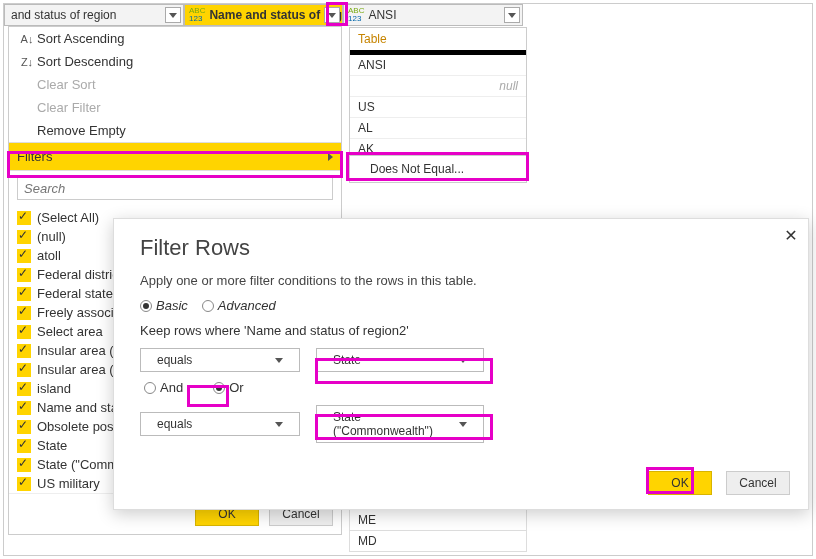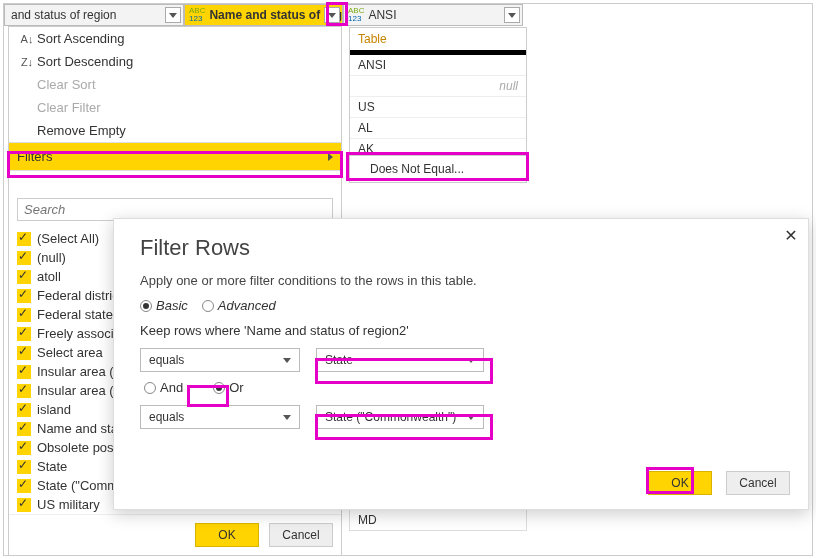--- a/index.html
+++ b/index.html
@@ -17,21 +17,21 @@
   .colh.sel { background:#ffd400; }
   .hi-pink { position:absolute; border:3px solid #e600c7; pointer-events:none; }
   
   
   .menu1 { position:absolute; left:8px; top:26px; width:334px; background:#fff; border:1px solid #ccc; }
   .menu1 .sorticons{width:20px;display:inline-block;text-align:center;color:#555;font-size:11px;}
   .menu1 .item{padding:4px 8px; display:flex;align-items:center;}
   .menu1 .item.disabled{color:#aaa;}
   .menu1 .item.filters{background:#ffd400;border-top:1px solid #ddd;border-bottom:1px solid #ddd;padding:6px 8px;justify-content:space-between;}
   .menu1 .searchrow{padding:6px 8px;}
-  .menu1 .searchrow input{width:100%;padding:3px 6px;border:1px solid #ccc;font-style:italic;color:#888;font-size:13px;margin-top:21px;}
+  .menu1 .searchrow input{width:100%;padding:3px 6px;border:1px solid #ccc;font-style:italic;color:#888;font-size:13px;}
   .menu1 .cklist{max-height:296px;overflow:hidden;padding:2px 8px 0 8px;}
   .ckitem{display:flex;align-items:center;padding:2px 0;white-space:nowrap;}
   .ckitem .ck{width:14px;height:14px;background:#ffd400;margin-right:6px;position:relative;}
   .ckitem .ck:after{content:"✓";position:absolute;left:1px;top:-2px;font-size:12px;color:#333;}
   .menu1 .btns{display:flex;justify-content:flex-end;padding:8px;border-top:1px solid #eee;gap:10px;}
   .btn{min-width:64px;padding:4px 12px;background:#eee;border:1px solid #ccc;text-align:center;font-size:12px;}
   .btn.primary{background:#ffd400;border-color:#d8b400;}
   
   
   .submenu{position:absolute;left:349px;top:155px;width:178px;background:#fff;border:1px solid #ccc;}
@@ -51,21 +51,21 @@
   .dialog .close{position:absolute;right:6px;top:6px;width:22px;height:22px;text-align:center;line-height:22px;font-size:16px;}
   .dialog .inner{padding:14px 26px;}
   .dialog h1{font-size:22px;font-weight:400;color:#444;margin:2px 0 12px 0;}
   .dialog .desc{font-size:13px;color:#444;margin-bottom:10px;}
   .radiorow{display:flex;align-items:center;gap:14px;margin-bottom:10px;font-size:13px;font-style:italic;}
   .radio{display:flex;align-items:center;gap:4px;}
   .radio .dot{width:12px;height:12px;border-radius:50%;border:1px solid #888;position:relative;}
   .radio.sel .dot:after{content:"";position:absolute;inset:2px;border-radius:50%;background:#333;}
   .keep{font-size:13px;margin-bottom:10px;}
   .condrow{display:flex;align-items:center;gap:16px;margin-bottom:8px;}
-  .selbox{border:1px solid #bbb;padding:4px 8px;min-width:160px;font-size:12px;display:flex;justify-content:space-between;align-items:center;}
+  .selbox{border:1px solid #bbb;padding:4px 16px;min-width:160px;font-size:12px;display:flex;justify-content:space-between;align-items:center;}
   .selbox .arr{font-size:9px;color:#666;}
   .andor{display:flex;align-items:flex-start;gap:30px;margin:6px 0 10px 4px;font-size:13px;}
   .dialog .dbtns{position:absolute;right:18px;bottom:14px;display:flex;gap:14px;}
   
   .triangle{width:0;height:0;border-top:4px solid transparent;border-bottom:4px solid transparent;border-left:5px solid #555;display:inline-block;}
   .dropTri{width:0;height:0;border-left:4px solid transparent;border-right:4px solid transparent;border-top:5px solid #555;}
 </style>
 </head>
 <body>
 <div class="border"></div>
@@ -208,20 +208,21 @@
     </div>
 </div>
 
 <div class="submenu">
   <div class="sitem">Does Not Equal...</div>
 </div>
 <div class="hi-pink" style="left:346px;top:152px;width:183px;height:29px"></div>
 
 <div class="preview2">
   <div id="previewExtra">
+      <div class="pitem">ME</div>
       <div class="pitem">MD</div>
     </div>
 </div>
 
 <div class="dialog">
   <div class="close">✕</div>
   <div class="inner">
     <h1>Filter Rows</h1>
     <div class="desc">Apply one or more filter conditions to the rows in this table.</div>
     <div class="radiorow">

